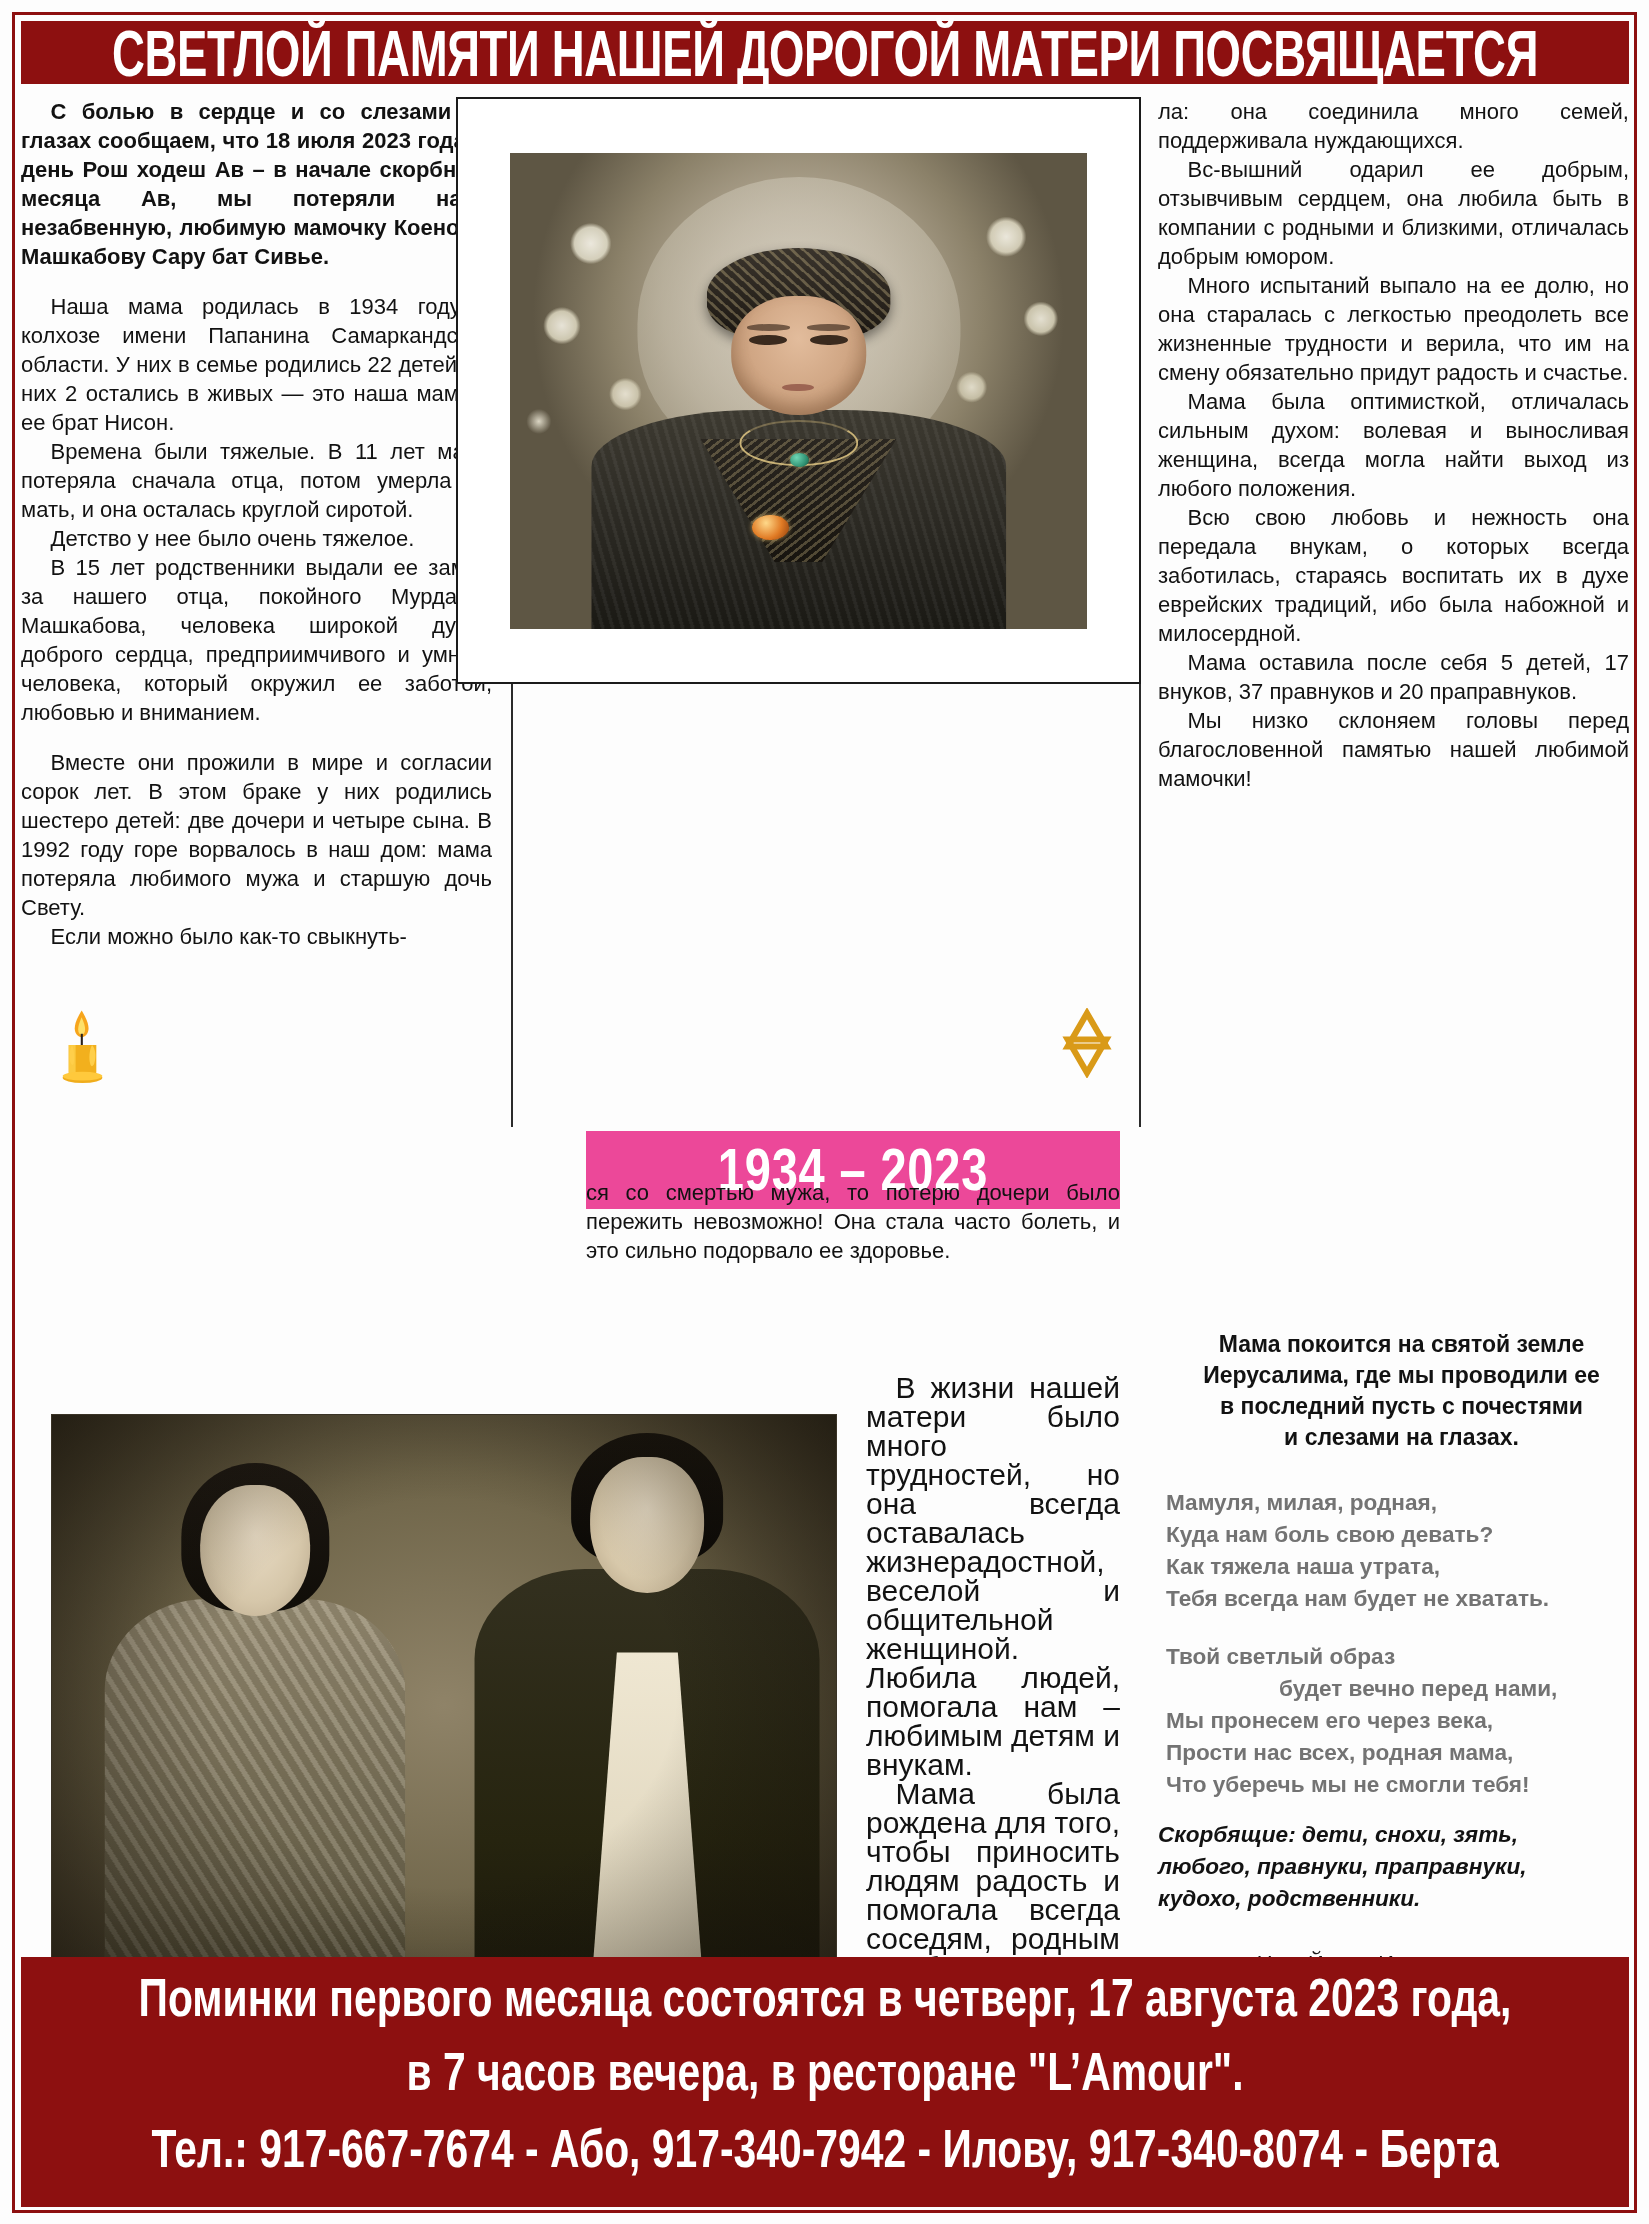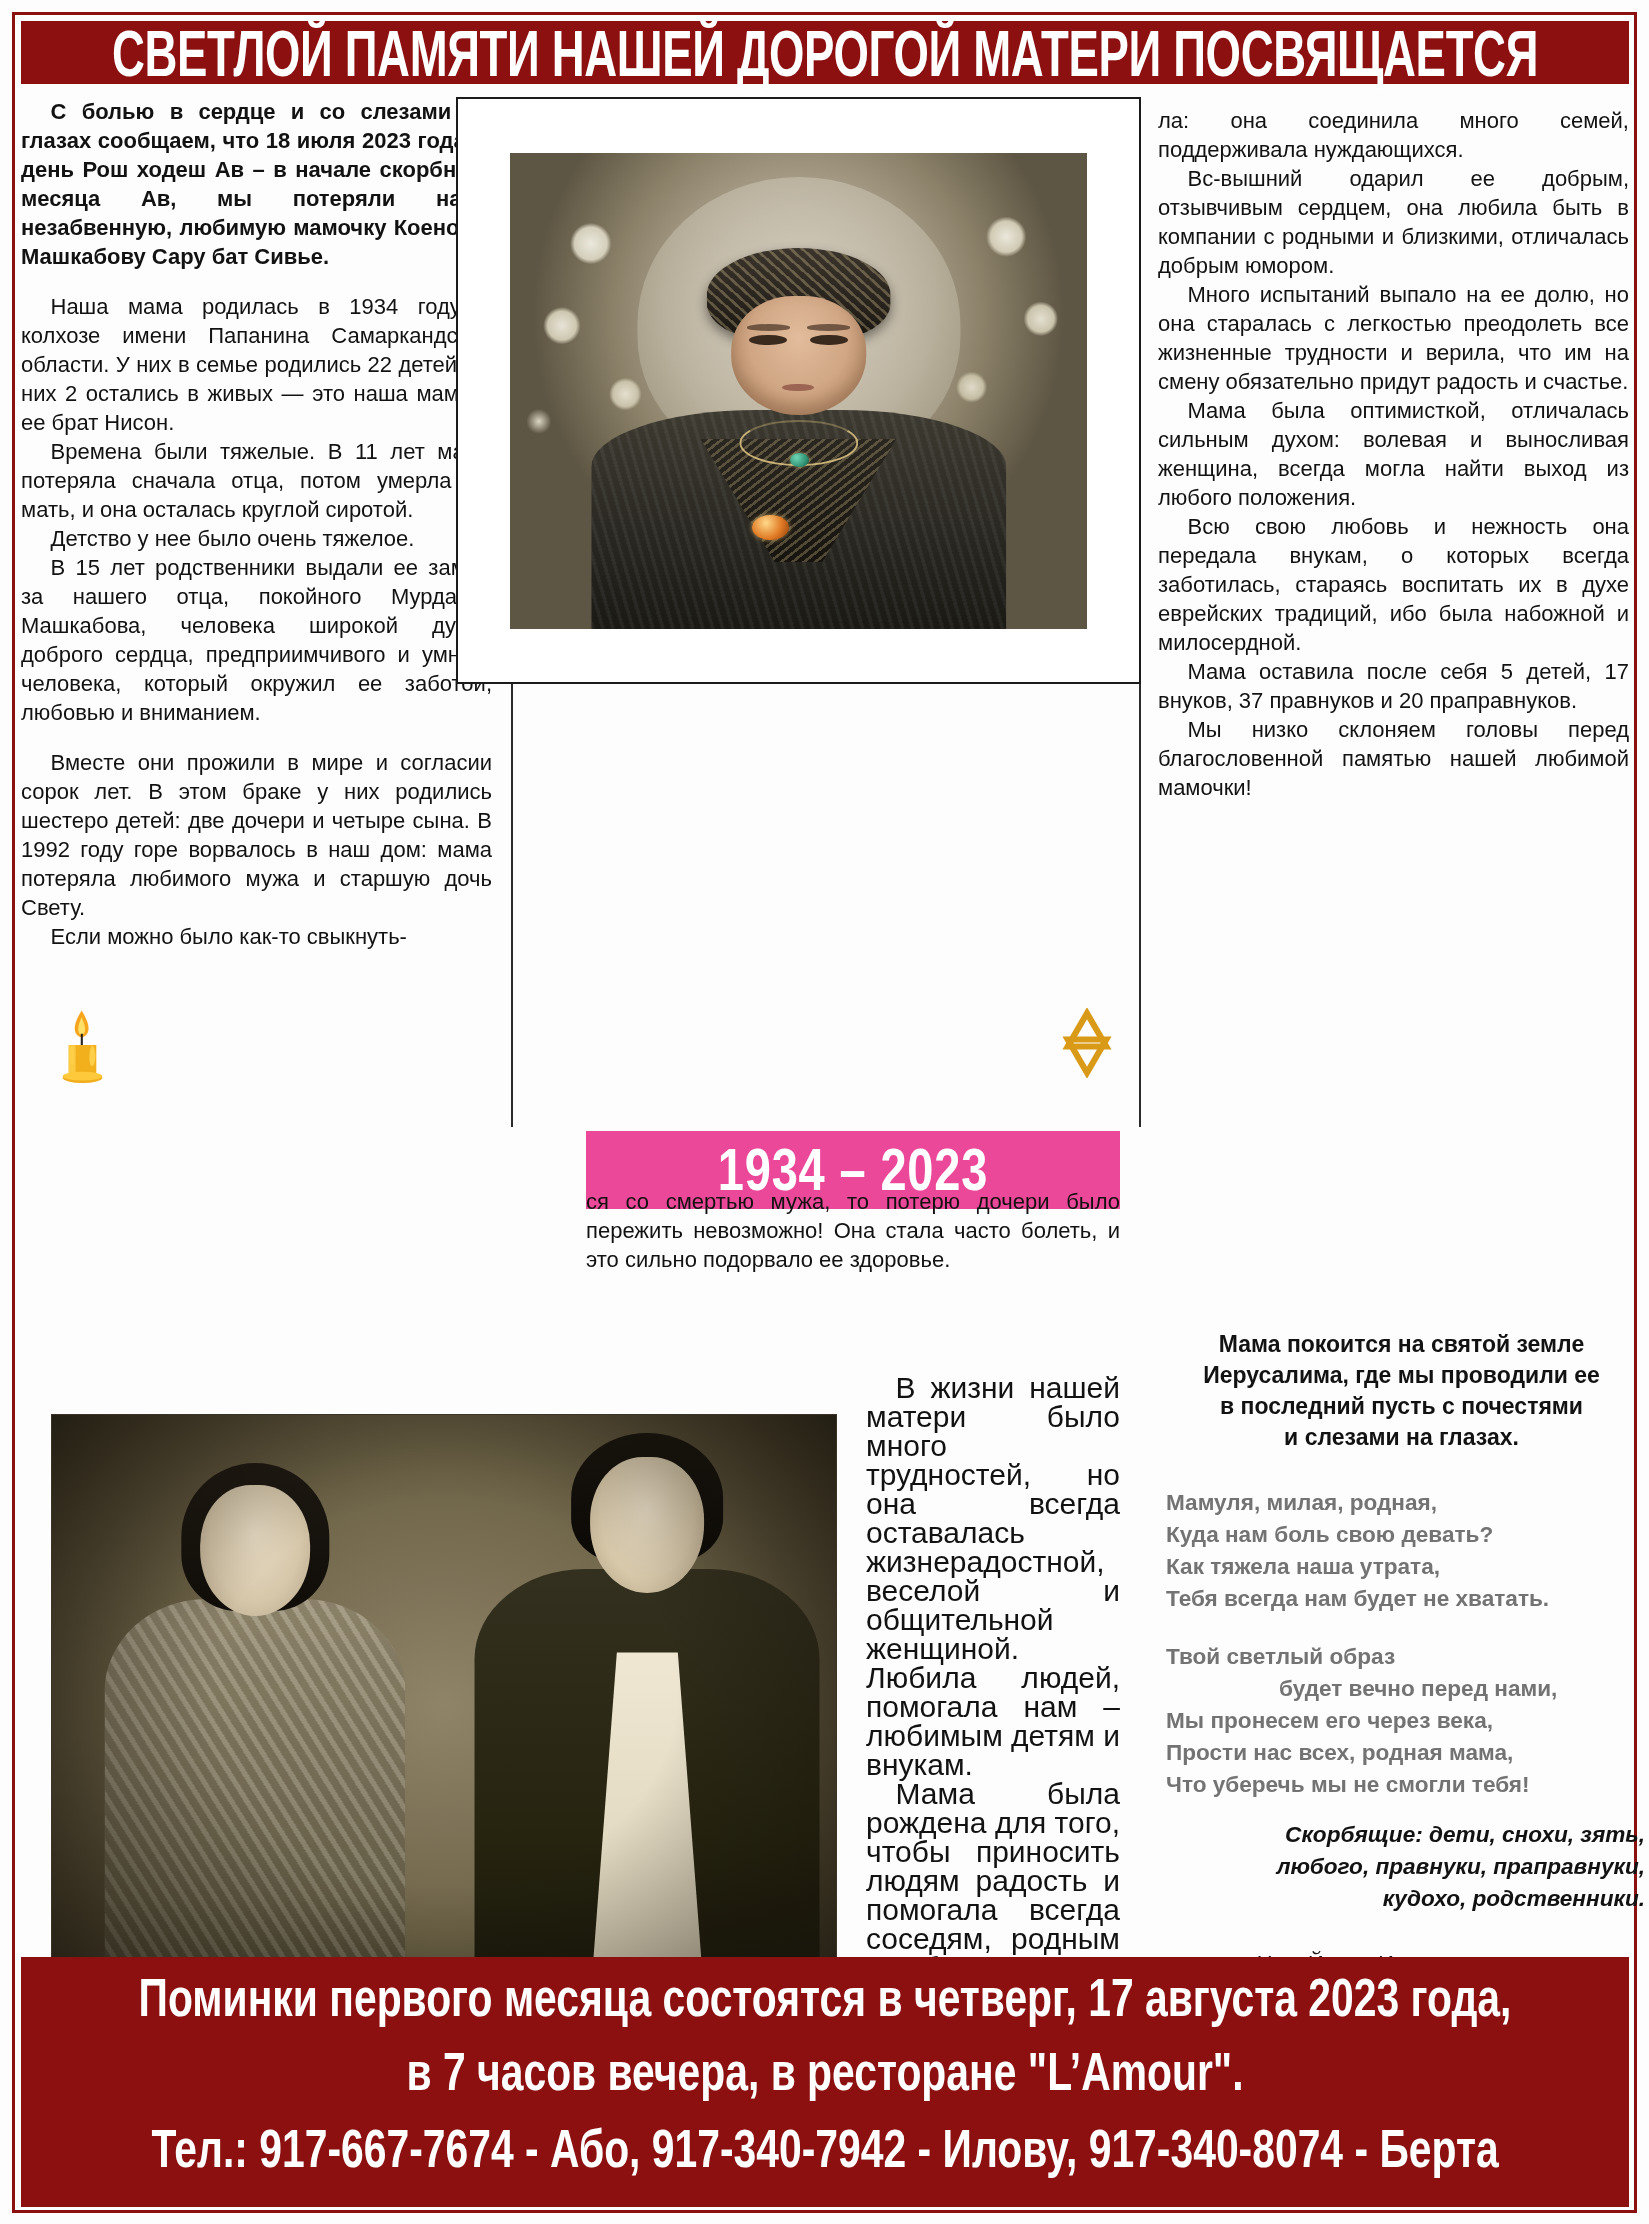--- a/index.html
+++ b/index.html
@@ -58,21 +58,21 @@
   .col{
     position:absolute;
     font-size:22px;
     line-height:29px;
     color:#121212;
     text-align:justify;
     text-justify:inter-word;
     hyphens:none;
   }
   .col p{margin:0 0 0 0;text-indent:29.5px;}
-  .col p.noind{text-indent:0;margin-top:9px;}
+  .col p.noind{text-indent:0;}
   .col p.gap{margin-top:21px;}
 
   .col-left{
     left:0;top:0;width:471px;
   }
   .col-left .lead{
     font-weight:bold;
     font-size:22px;
     line-height:29px;
   }
@@ -354,21 +354,20 @@
   .poem .blk{margin-bottom:26px;}
   .poem .indent{padding-left:113px;}
   .signoff{
     position:absolute;
     left:1137px;top:1722px;
     width:487px;
     font-style:italic;
     font-weight:bold;
     font-size:22.6px;line-height:32px;
     color:#121212;
-    text-align:right;
   }
   .cityline{
     position:absolute;
     left:1234px;top:1854px;
     width:400px;
     font-style:italic;
     font-size:22px;
     color:#1a1a1a;
   }
 

